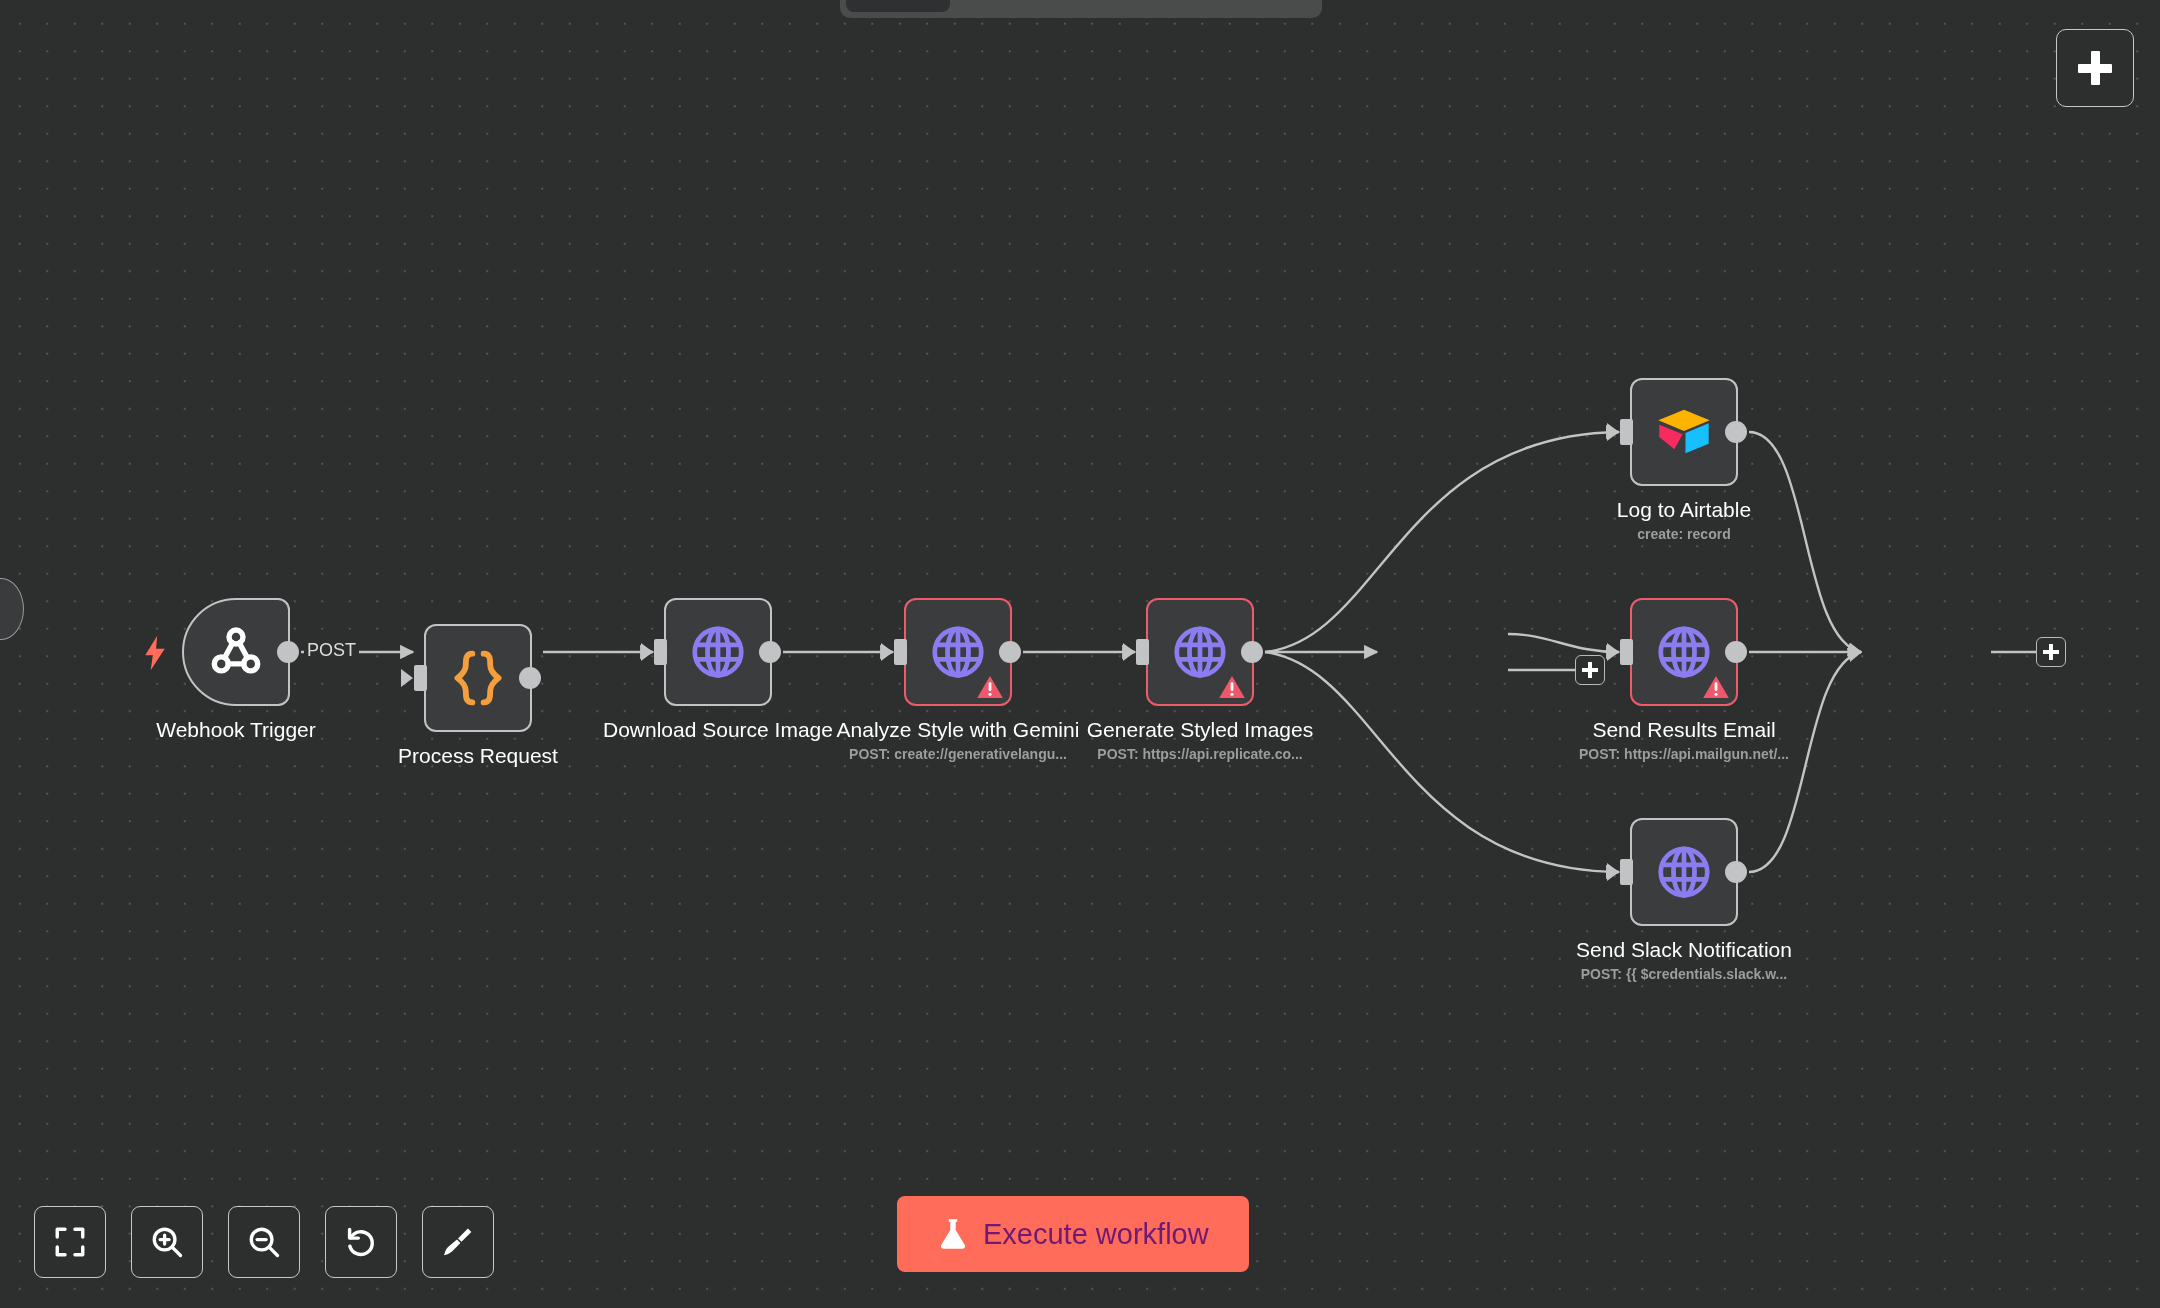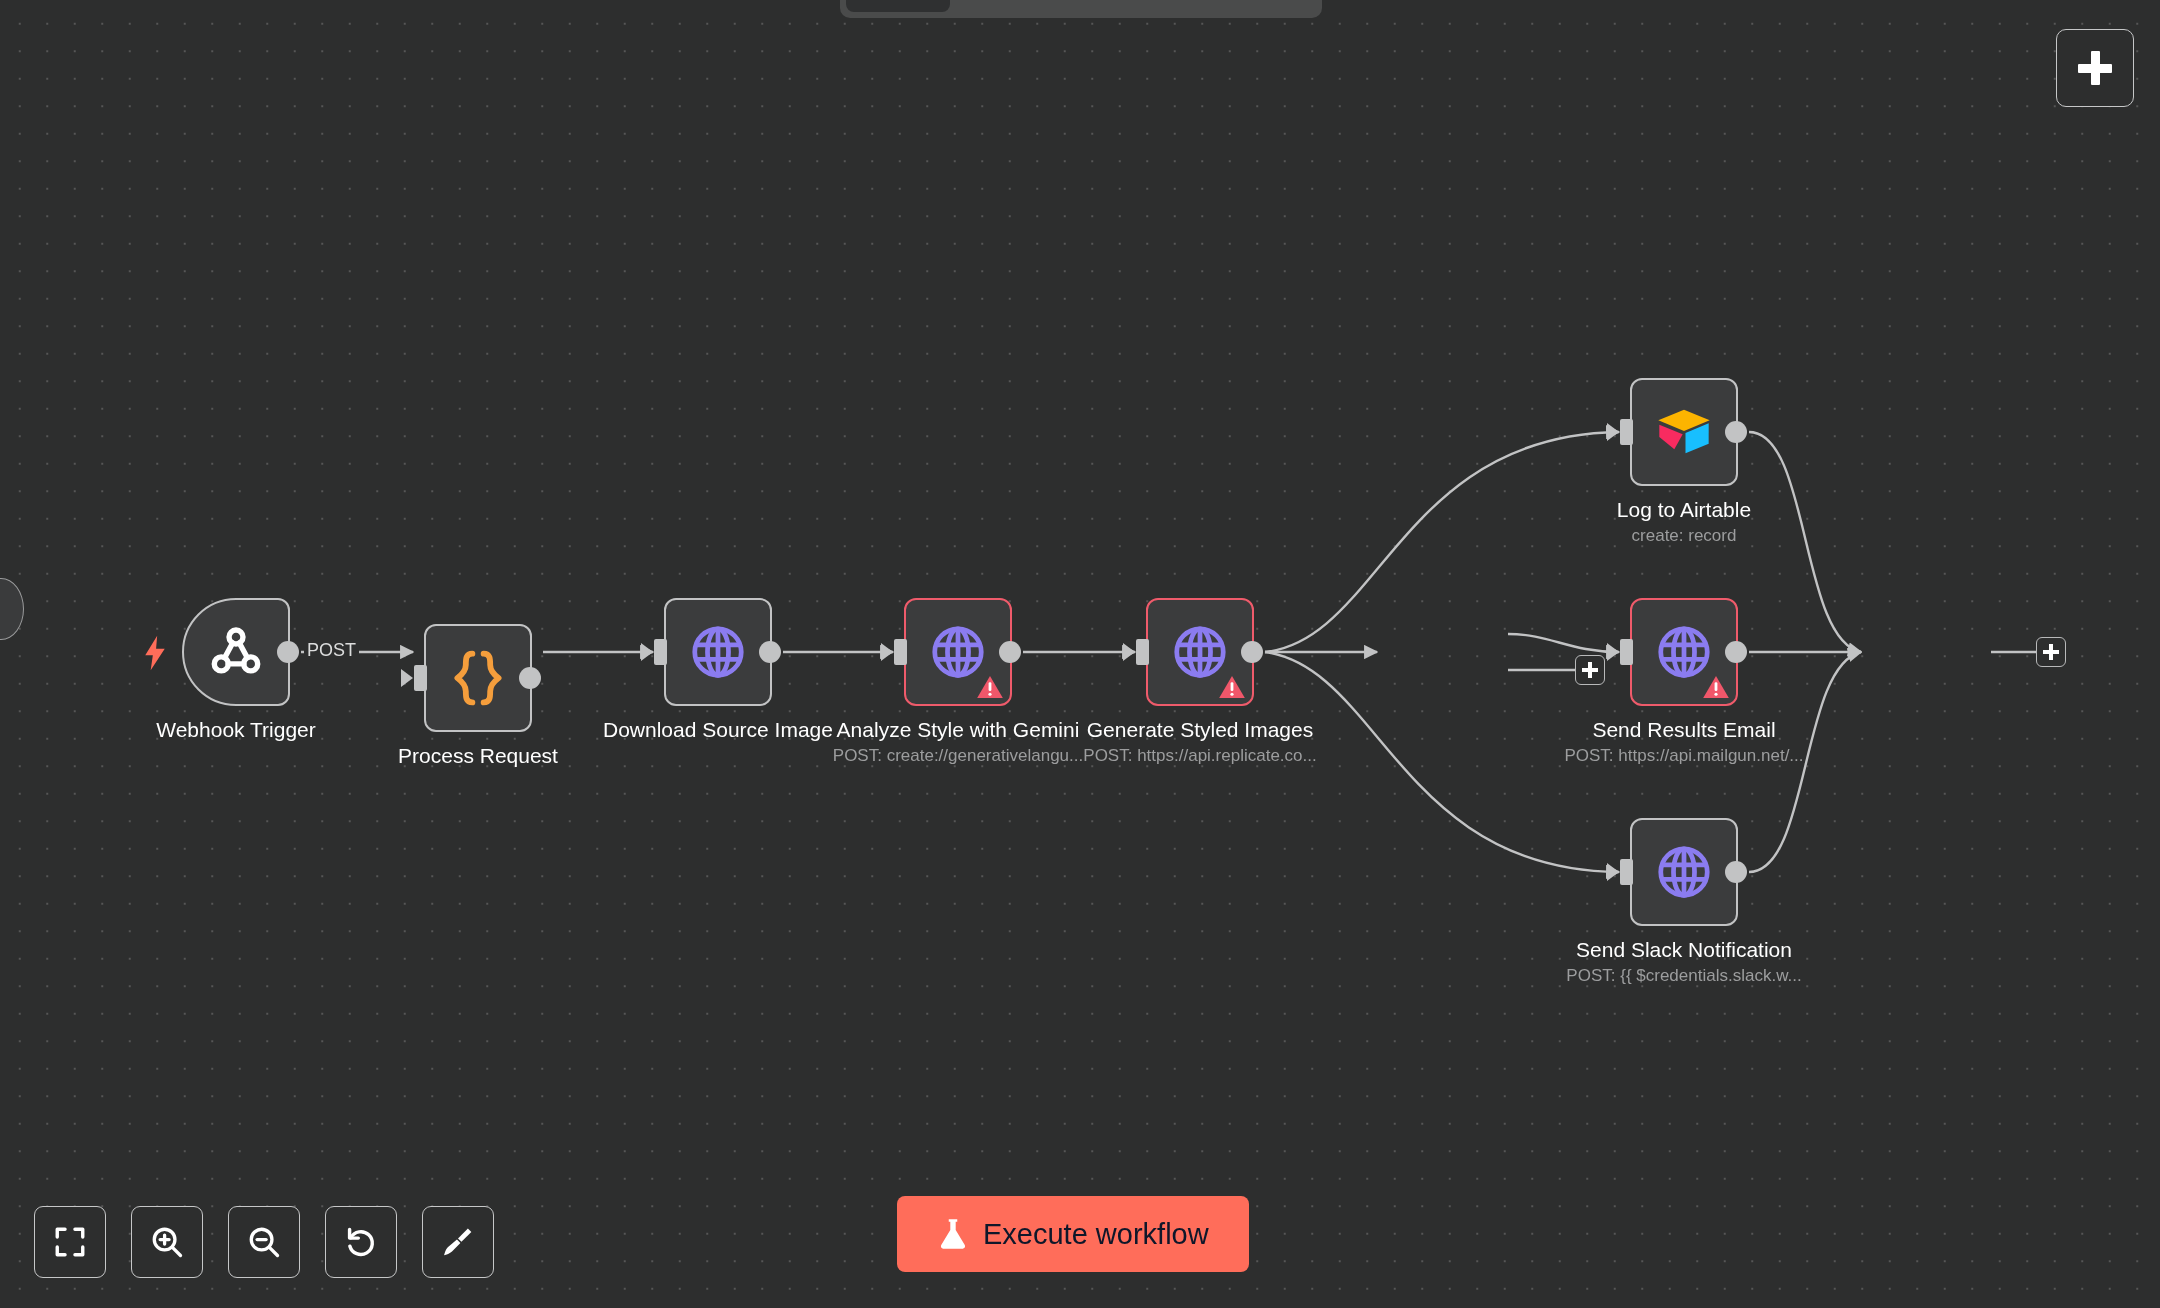--- a/index.html
+++ b/index.html
@@ -92,24 +92,25 @@
     color: #ffffff;
     font-size: 21px;
     white-space: nowrap;
     text-align: center;
     pointer-events: none;
   }
   .node-sub {
     position: absolute;
     top: 146px; left: 50%; transform: translateX(-50%);
     color: #9c9d9e;
-    font-size: 17px;
+    font-size: 14px;
     white-space: nowrap;
     text-align: right;
     pointer-events: none;
+    font-weight: bold;
   }
 
   .warn-badge {
     position: absolute; right: 6px; bottom: 4px;
     width: 28px; height: 26px;
     z-index: 3;
   }
 
   
   .ep-out {
@@ -186,21 +187,21 @@
 
   
   #execute-btn {
     position: absolute; left: 897px; bottom: 36px;
     height: 76px;
     background: #ff6d5a;
     border: none; border-radius: 8px;
     display: flex; align-items: center; justify-content: center;
     gap: 14px;
     padding: 0 40px;
-    color: #0f172a;
+    color: #701a75;
     font-size: 29px;
     font-family: "Liberation Sans", sans-serif;
     cursor: pointer; z-index: 30;
   }
 </style>
 </head>
 <body>
 
 <div id="canvas">
 

